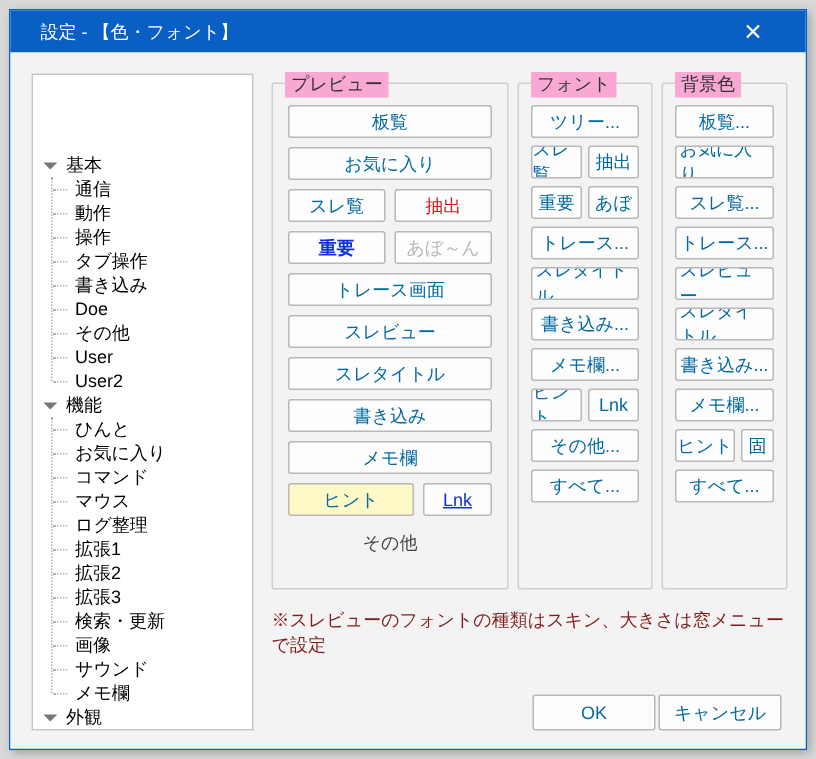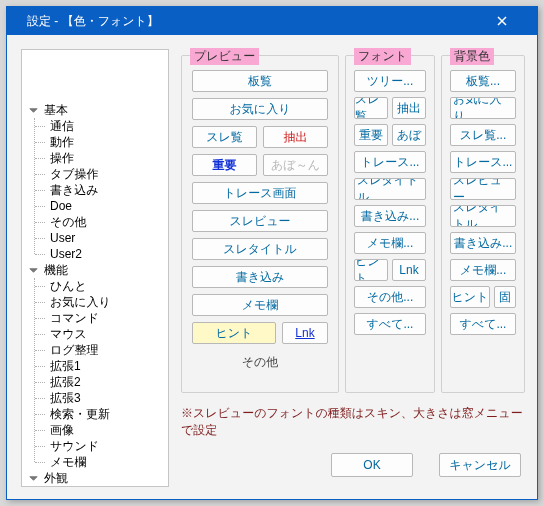--- a/index.html
+++ b/index.html
@@ -161,22 +161,22 @@
   .note {
     position: absolute;
     left: 174px; top: 370px;
     width: 344px;
     color: #7f1d1d;
     font-size: 12px;
   }
 
   .dlg-buttons {
     position: absolute;
-    right: 16px; bottom: 22px;
-    display: flex; gap: 26px; text-align: right;
+    right: 16px; bottom: 12px;
+    display: flex; gap: 2px; text-align: right;
   }
   .dlg-buttons .btnlike {
     width: 82px; height: 24px;
   }
 </style>
 </head>
 <body>
 
 <div class="window">
 

